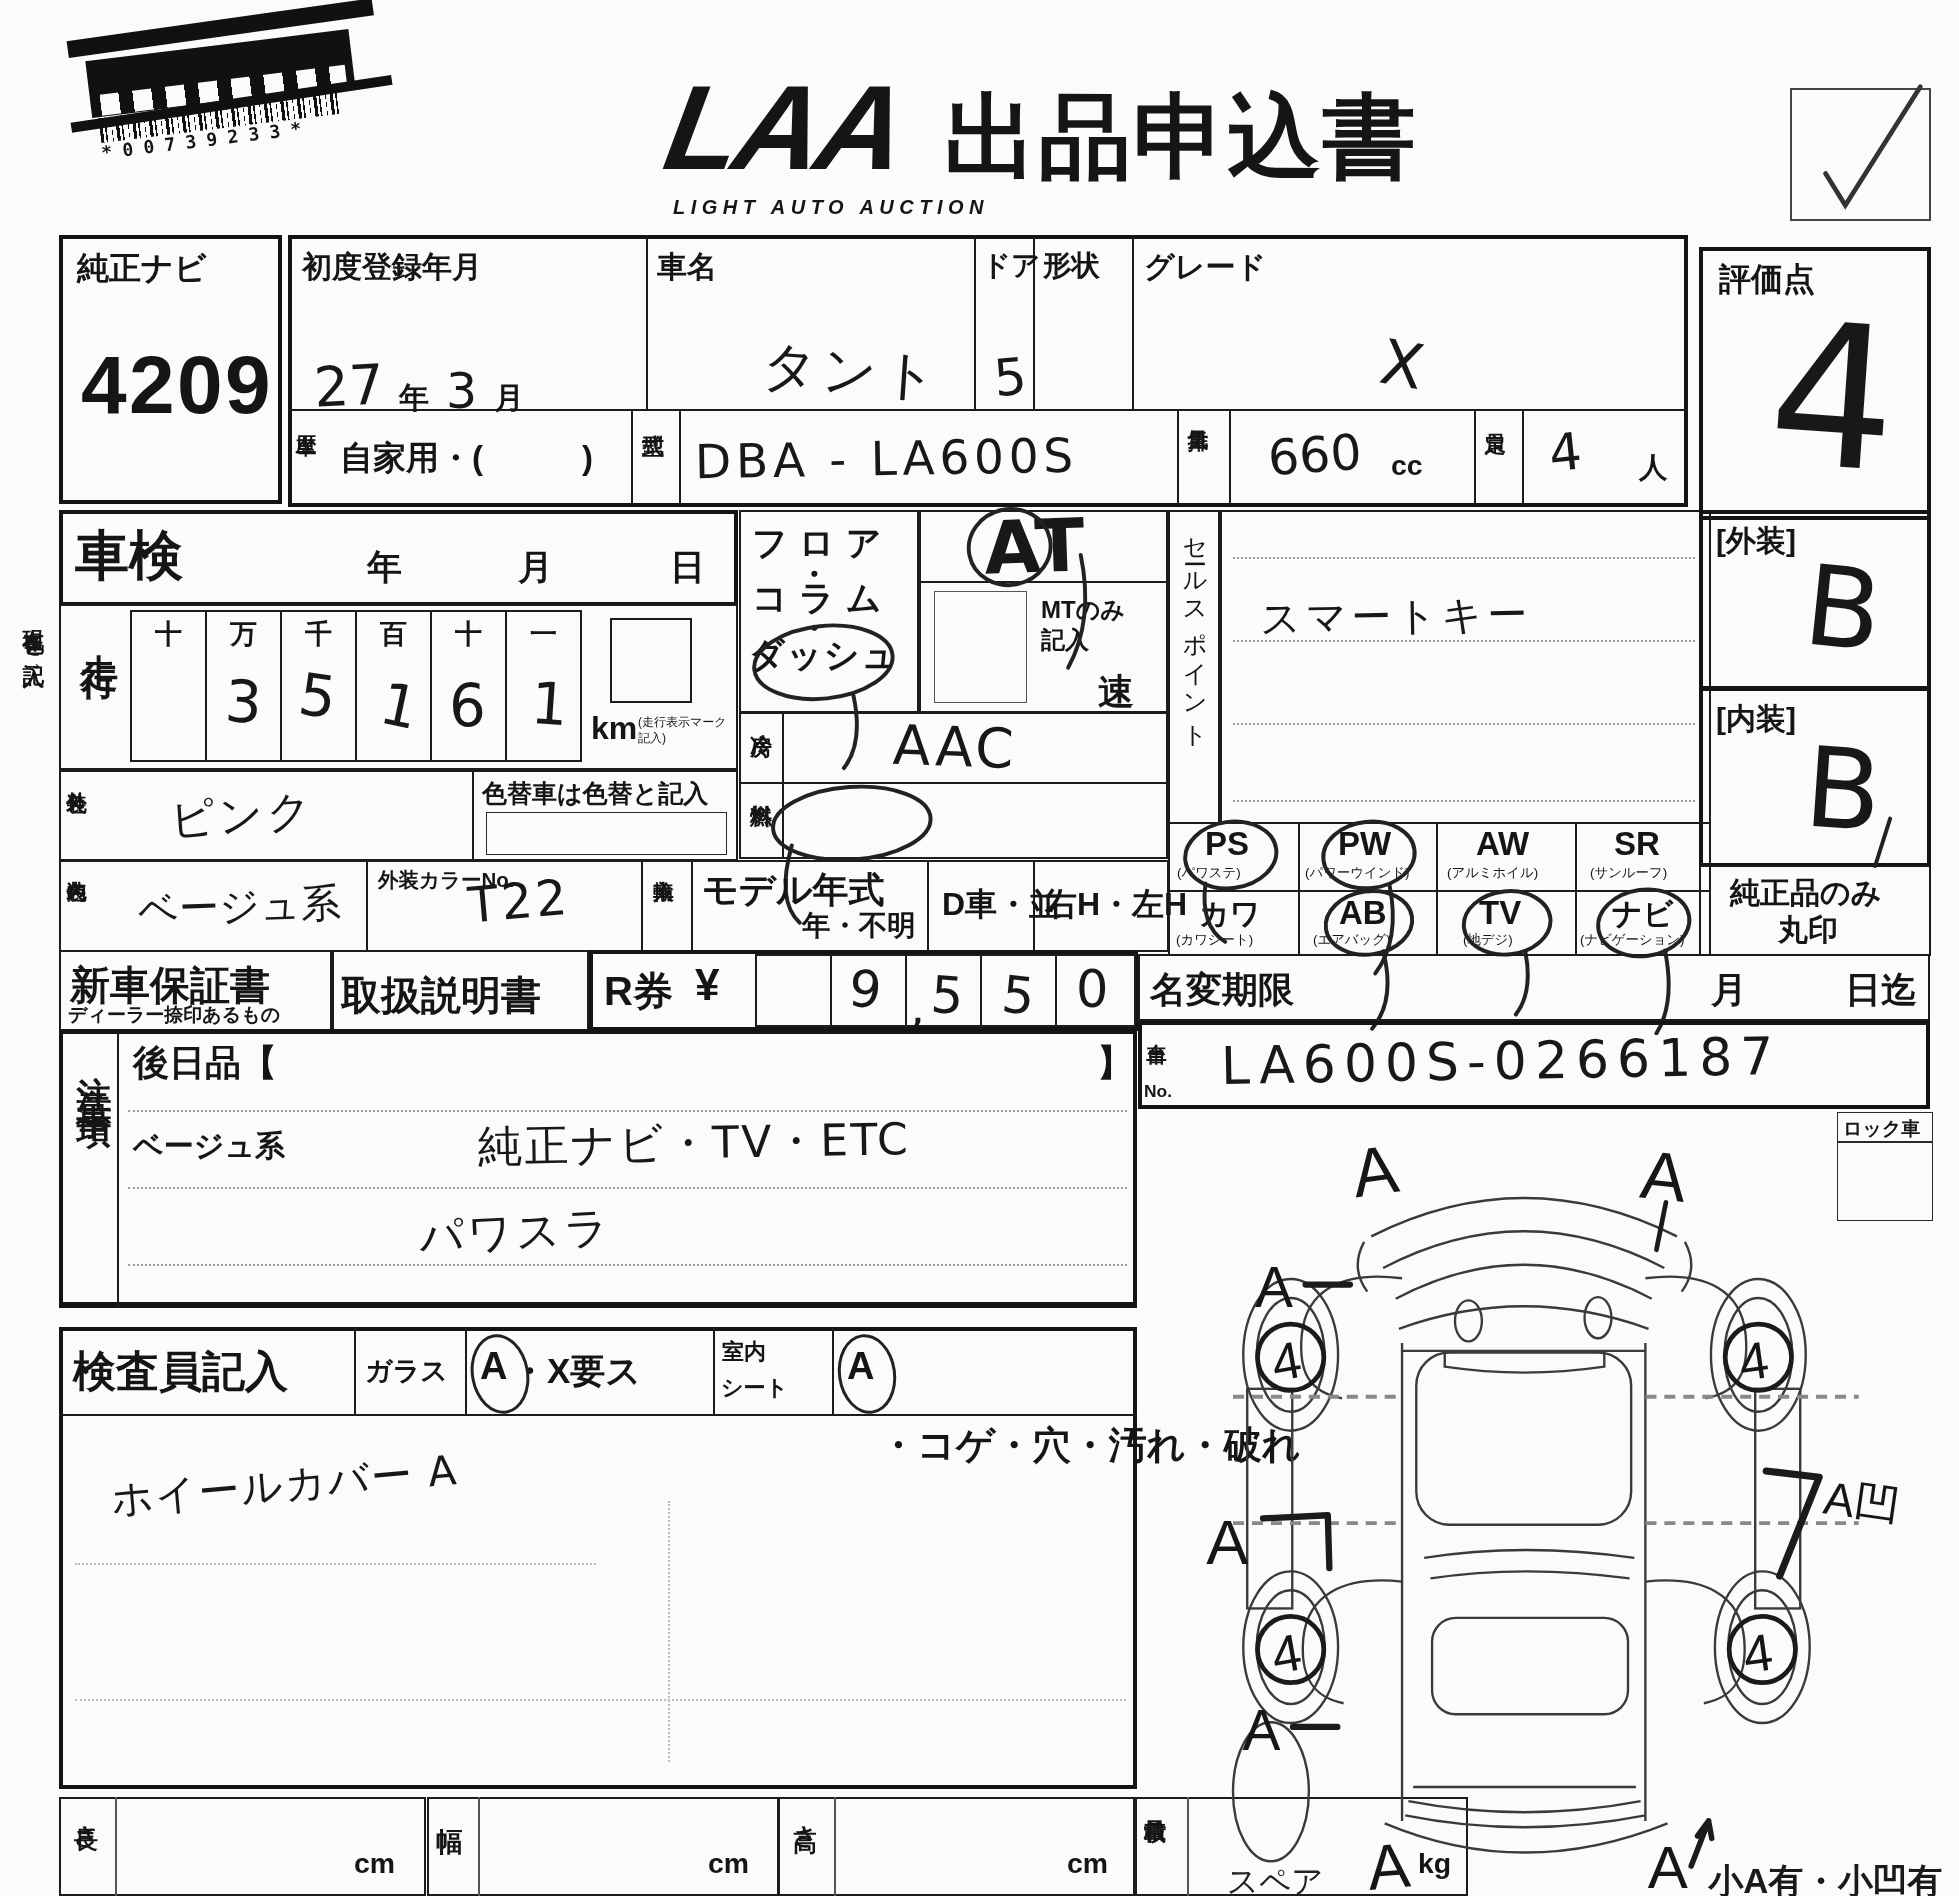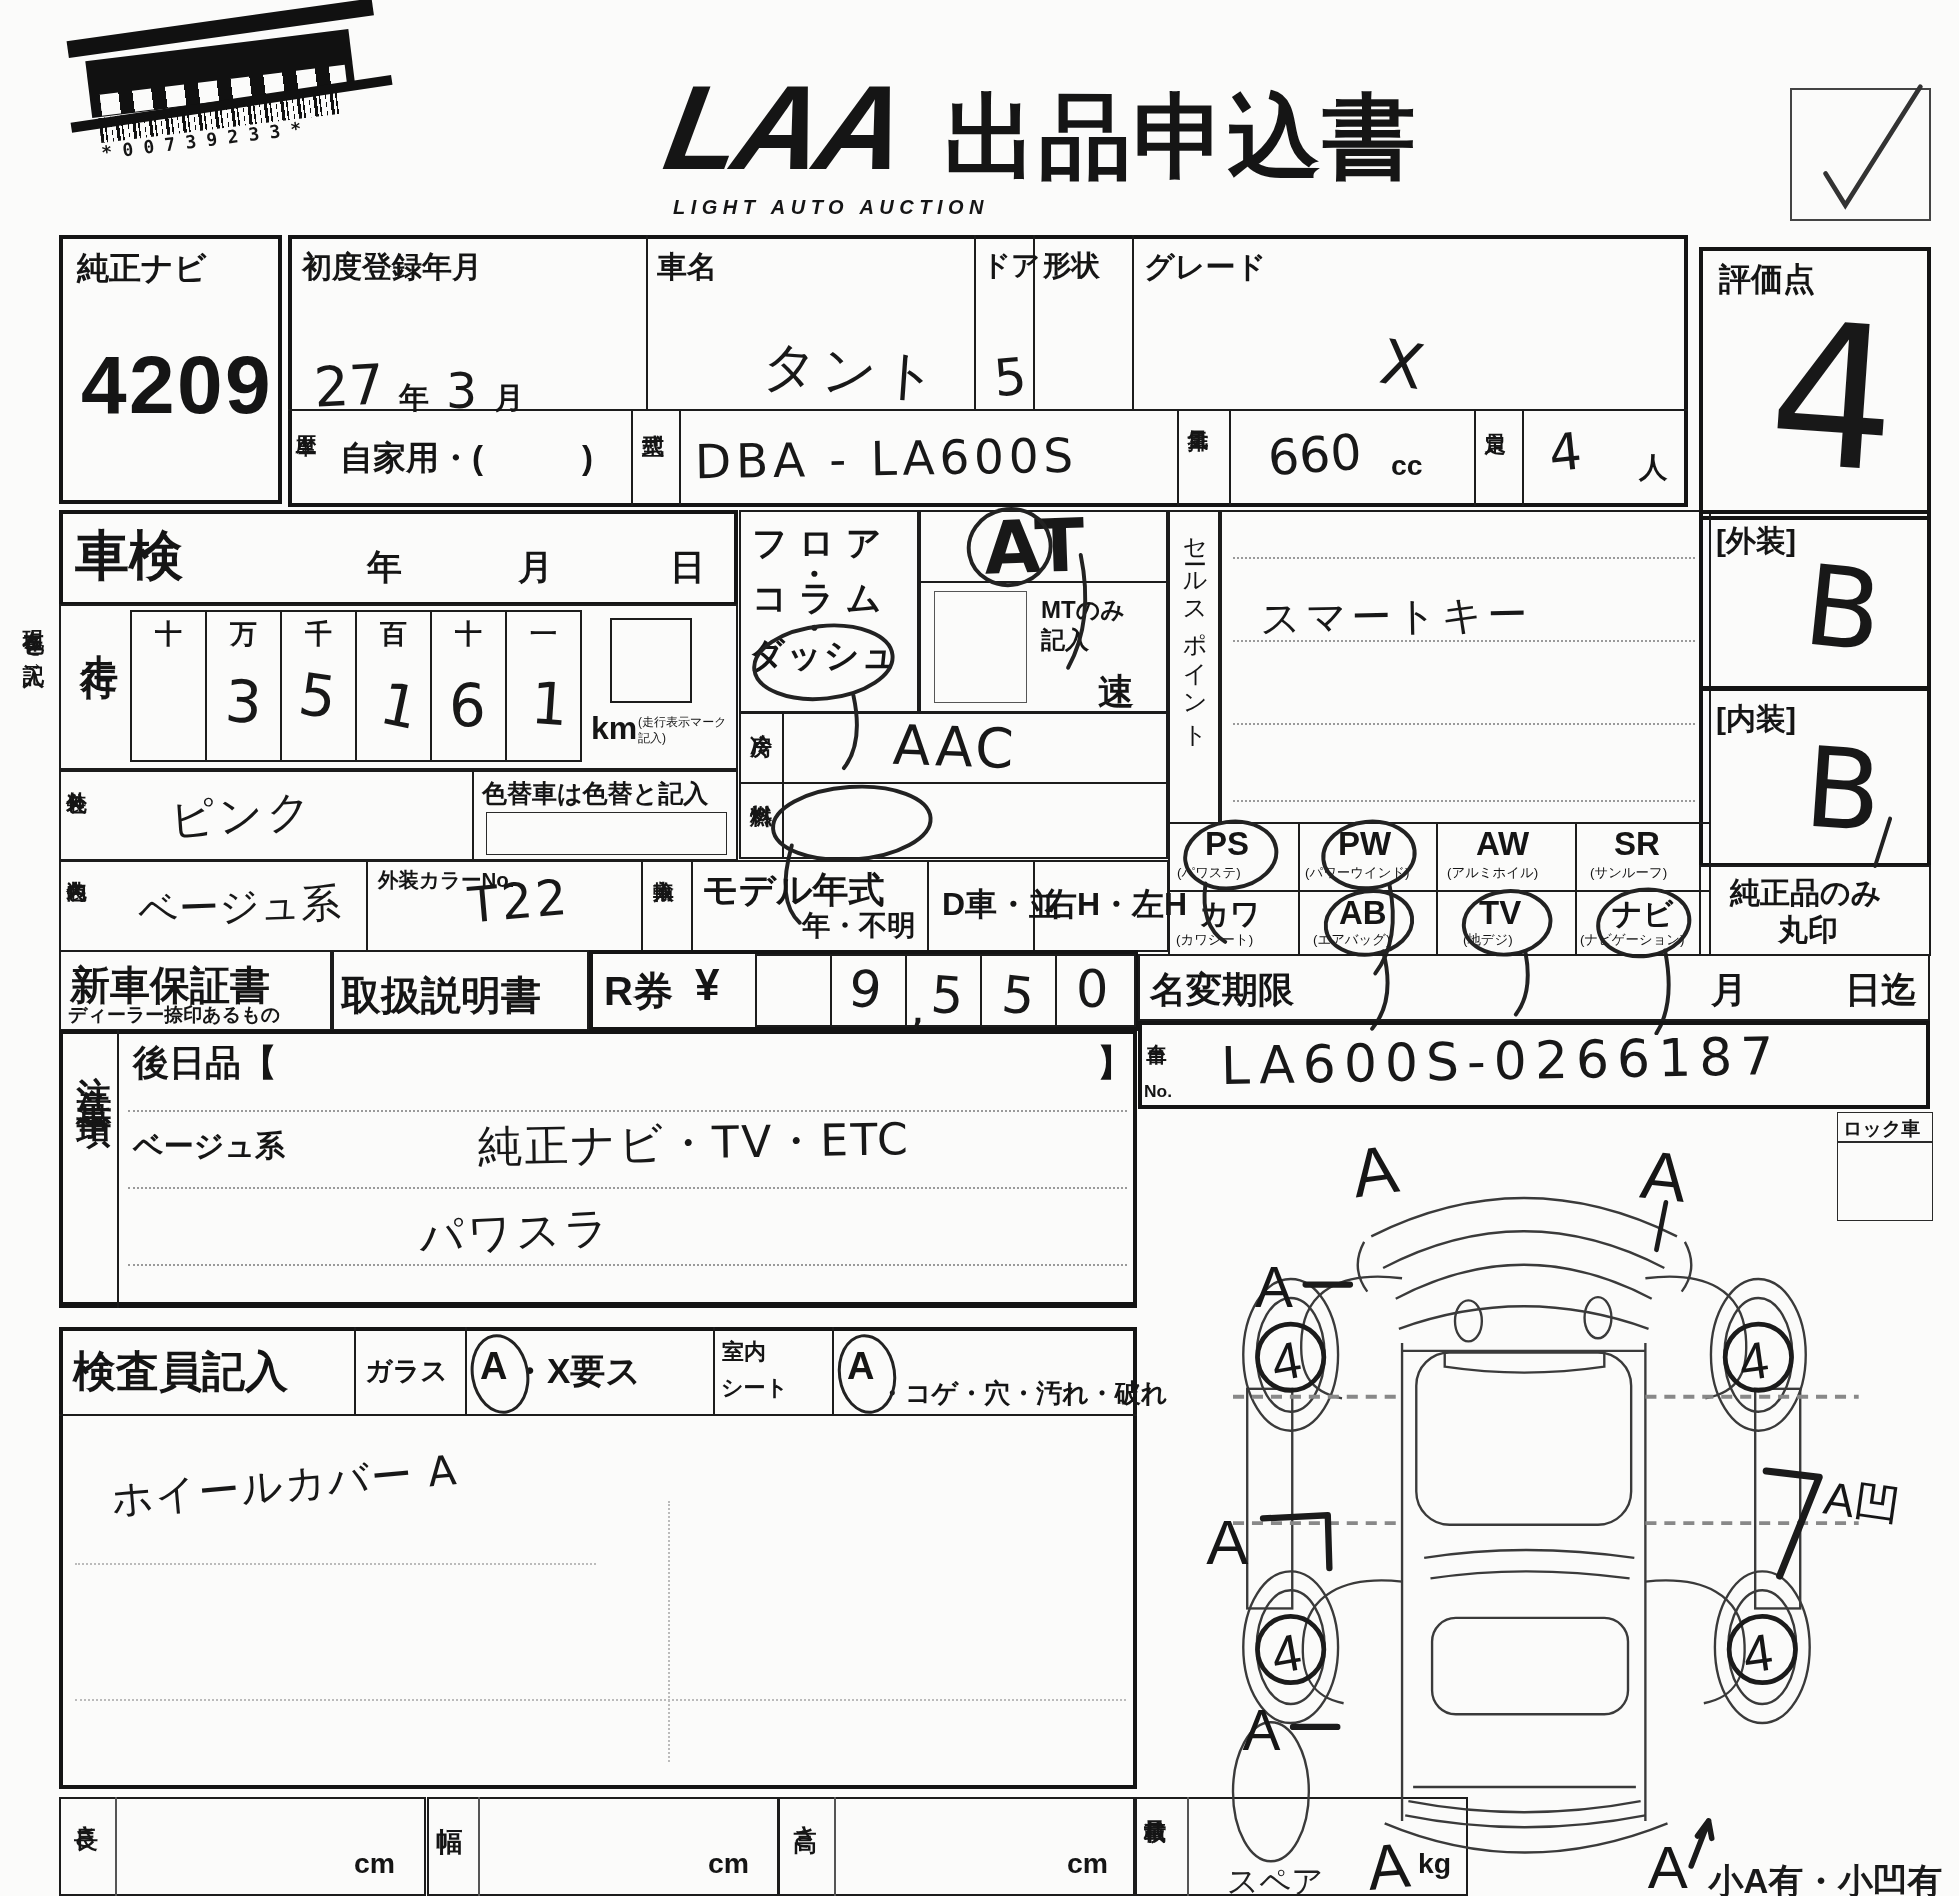--- a/index.html
+++ b/index.html
@@ -280,21 +280,21 @@
   <div class="abs" style="left:713px;top:1327px;width:2.4px;height:87px;background:#1c1c1c;"></div>
   <div class="abs" style="left:832px;top:1327px;width:2.4px;height:87px;background:#1c1c1c;"></div>
   <div class="lbl" style="left:73px;top:1343px;font-size:43px;">検査員記入</div>
   <div class="lbl" style="left:365px;top:1353px;font-size:27px;">ガラス</div>
   <div class="lbl" style="left:480px;top:1345px;font-size:38px;">A</div>
   <div class="lbl" style="left:512px;top:1348px;font-size:35px;">・X要ス</div>
   <div class="circ" style="left:471px;top:1334px;width:52px;height:74px;transform:rotate(-10deg);"></div>
   <div class="lbl" style="left:722px;top:1337px;font-size:22px;">室内</div>
   <div class="lbl" style="left:721px;top:1373px;font-size:22px;">シート</div>
   <div class="lbl" style="left:847px;top:1345px;font-size:38px;">A</div>
-  <div class="lbl" style="left:879px;top:1376px;font-size:26px;">・コゲ・穴・汚れ・破れ</div>
+  <div class="lbl" style="left:879px;top:1420px;font-size:38px;">・コゲ・穴・汚れ・破れ</div>
   <div class="circ" style="left:838px;top:1334px;width:52px;height:74px;transform:rotate(-8deg);"></div>
   <div class="hw" style="left:111px;top:1458px;font-size:41px;transform:rotate(-5deg);letter-spacing:1.6px;">ホイールカバー A</div>
   <div class="dot" style="left:75px;top:1563px;width:521px;border-top-color:#bbb;"></div>
   <div class="dot" style="left:75px;top:1699px;width:1051px;border-top-color:#bbb;"></div>
   <div class="abs" style="left:668px;top:1501px;width:0;height:261px;border-left:2.4px dotted #bbb;"></div>
 
   <div class="bx" style="left:59px;top:1797px;width:367px;height:99px;"></div>
   <div class="lbl vt" style="left:70px;top:1809px;font-size:24px;">長さ</div>
   <div class="abs" style="left:115px;top:1797px;width:1.6px;height:99px;background:#555;"></div>
   <div class="lbl" style="left:354px;top:1847px;font-size:28.4px;">cm</div>

